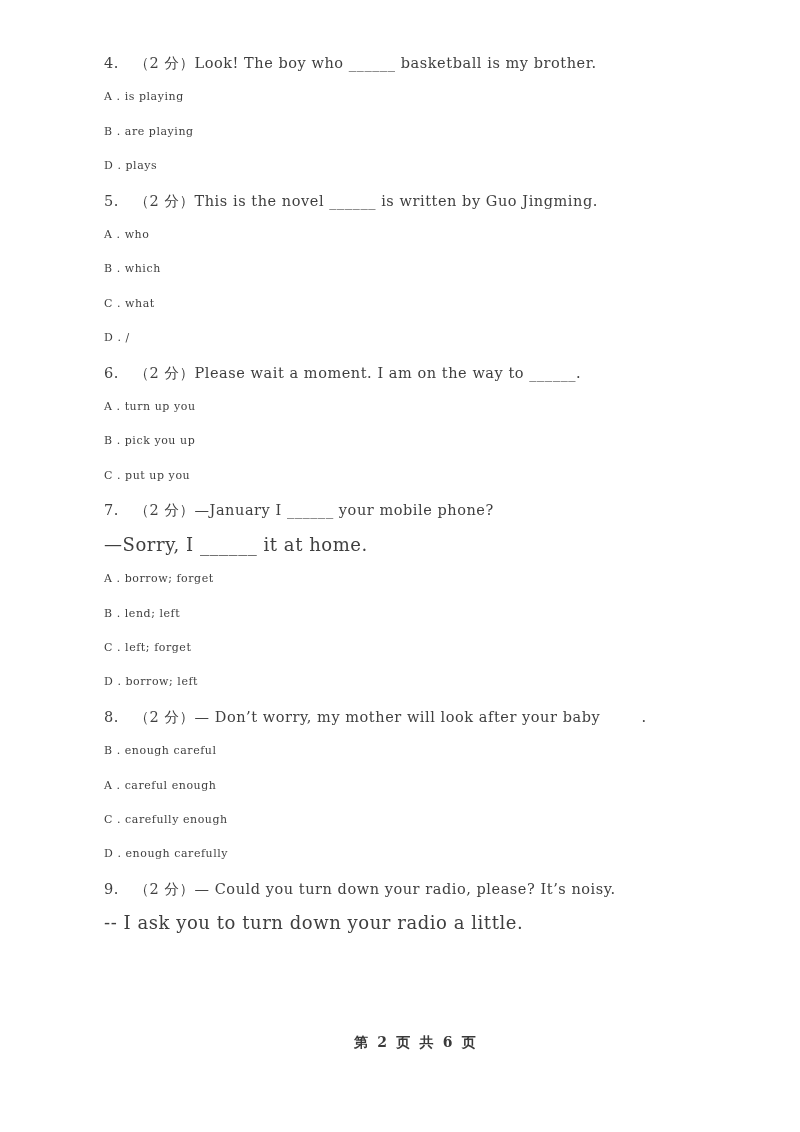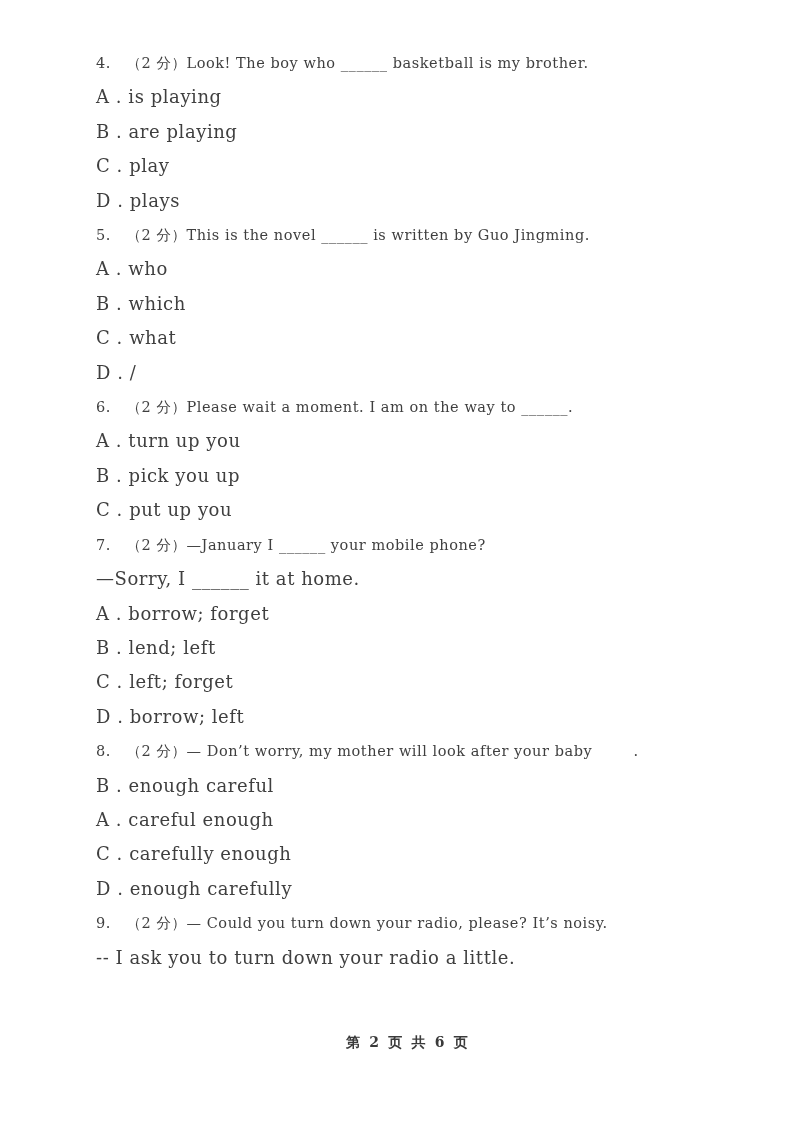--- a/index.html
+++ b/index.html
@@ -11,21 +11,21 @@
   body {
     width: 800px;
     height: 1132px;
     position: relative;
     font-family: "Liberation Serif", "DejaVu Serif", serif;
     color: #3f3f3f;
     overflow: hidden;
   }
   .page {
     position: absolute;
-    left: 8px;
+    left: 16px;
     top: 0;
     width: 708px;
     height: 1132px;
     background: #ffffff;
   }
   .content {
     position: absolute;
     left: 88px;
     top: 46px;
     width: 640px;
@@ -35,21 +35,21 @@
     line-height: 34.4px;
     letter-spacing: 0.55px;
     white-space: pre;
     color: #3f3f3f;
     font-family: "DejaVu Serif", "Liberation Serif", serif;
   }
   .q-line {
     font-size: 14.5px;
   }
   .opt-line {
-    font-size: 18px;
+    font-size: 11px;
   }
   .cont-line {
     font-size: 18px;
   }
   .footer {
     position: absolute;
     left: 0;
     top: 1034px;
     width: 800px;
     text-align: center;
@@ -64,21 +64,20 @@
 </head>
 <body>
 
 <div class="page">
 
   <div class="content">
 
     <div class="line q-line">4.   （2 分）Look! The boy who ______ basketball is my brother.</div>
     <div class="line opt-line">A . is playing</div>
     <div class="line opt-line">B . are playing</div>
-    <div class="line opt-line">C . play</div>
     <div class="line opt-line">D . plays</div>
 
     <div class="line q-line">5.   （2 分）This is the novel ______ is written by Guo Jingming.</div>
     <div class="line opt-line">A . who</div>
     <div class="line opt-line">B . which</div>
     <div class="line opt-line">C . what</div>
     <div class="line opt-line">D . /</div>
 
     <div class="line q-line">6.   （2 分）Please wait a moment. I am on the way to ______.</div>
     <div class="line opt-line">A . turn up you</div>

